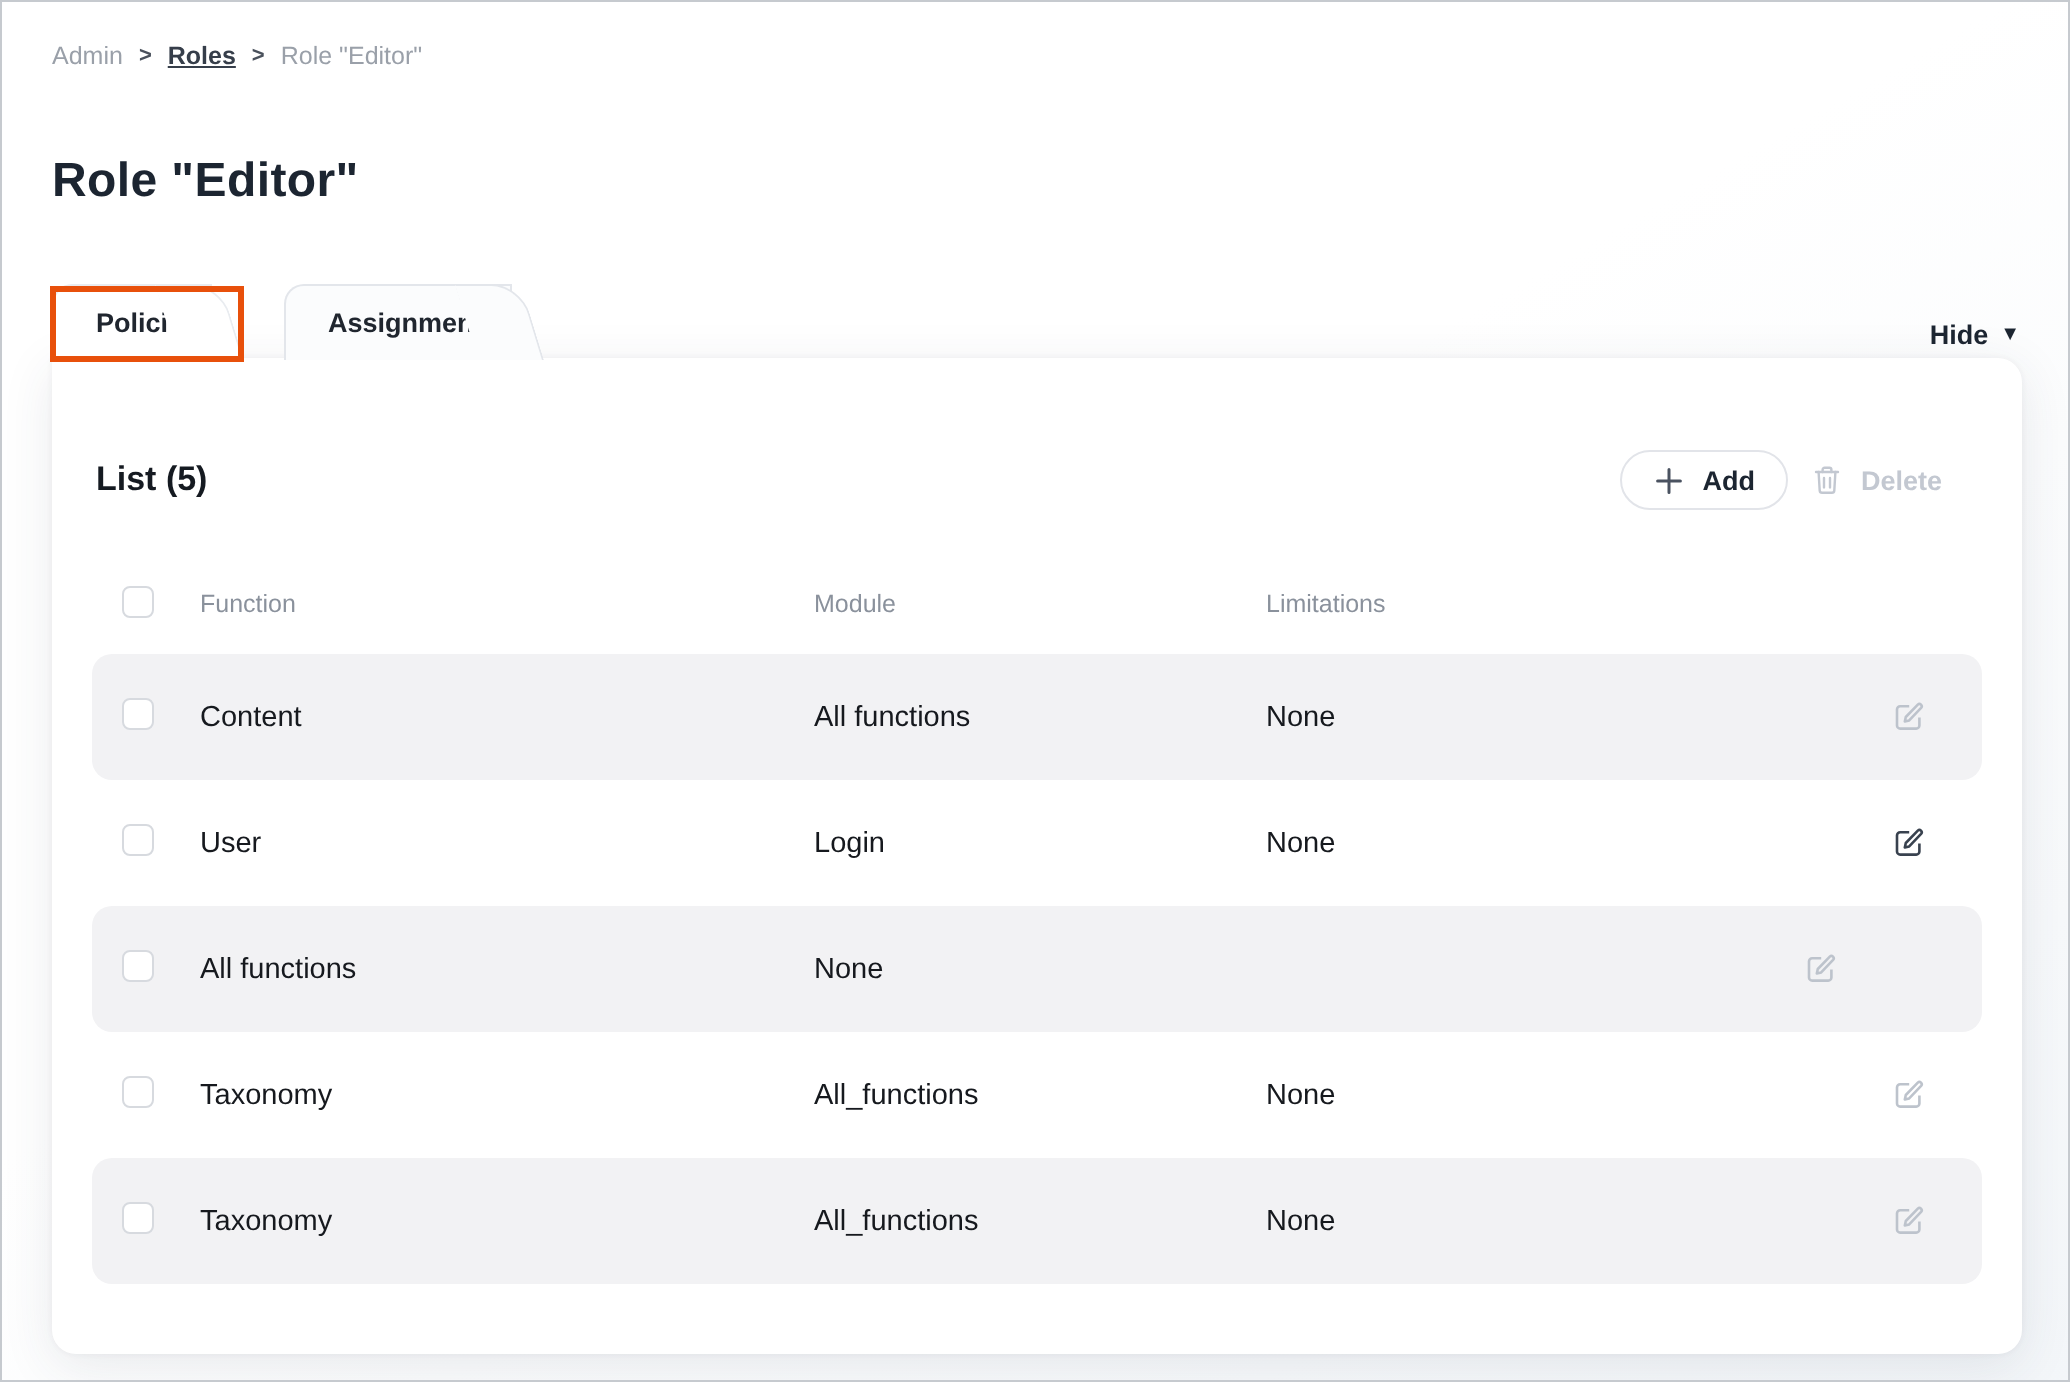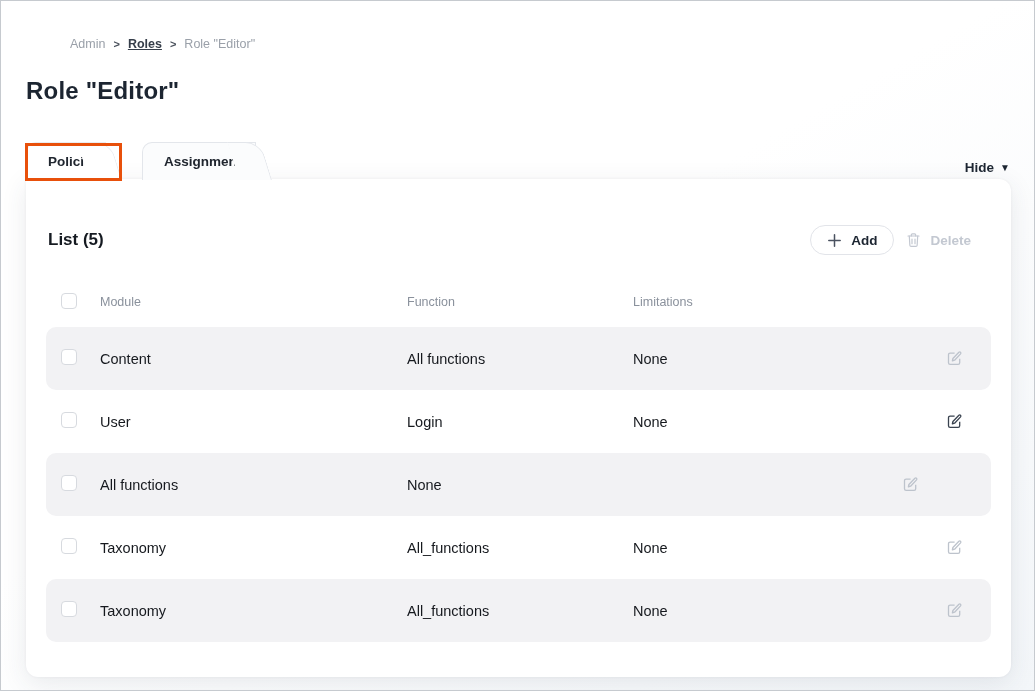--- a/index.html
+++ b/index.html
@@ -7,21 +7,21 @@
   body {
     font-family:"Liberation Sans","DejaVu Sans",sans-serif;
     background:linear-gradient(150deg,#ffffff 45%,#f3f6f9 100%);
     border:1px solid #c6cacf;
     position:relative;
     overflow:hidden;
     color:#1e2630;
   }
 
   
-  .breadcrumb { position:absolute; left:25px; top:36px; font-size:12.5px; display:flex; align-items:center; gap:8px;margin-left:44px; }
+  .breadcrumb { position:absolute; left:25px; top:20px; font-size:12.5px; display:flex; align-items:center; gap:8px; }
   .crumb { color:#9aa0a9; }
   .crumb.link { color:#363e4a; font-weight:700; text-decoration:underline; cursor:pointer; }
   .crumb-sep { color:#4a515c; font-size:11px; font-weight:700; }
 
   
   .page-title { position:absolute; left:25px; top:76px; font-size:24px; font-weight:800; color:#1c2531; letter-spacing:.2px; }
 
   
   .tabs { position:absolute; left:25px; top:141px; height:38px; display:flex; z-index:3; }
   .tab {
@@ -135,22 +135,22 @@
             <path d="M6 7 v4.7 M9 7 v4.7"></path>
           </svg>
         </span>
         <span>Delete</span>
       </button>
     </div>
   </div>
 
   <div class="grid-row table-head">
     <span><input type="checkbox" class="checkbox" style=""></span>
+    <span>Function</span>
     <span>Module</span>
-    <span>Function</span>
     <span>Limitations</span>
     <span></span>
   </div>
 
   <div class="rows" id="rows">
   <div class="grid-row row alt">
     <span><input type="checkbox" class="checkbox" style=""></span>
     <span>Content</span>
     <span>All functions</span>
     <span>None</span>

